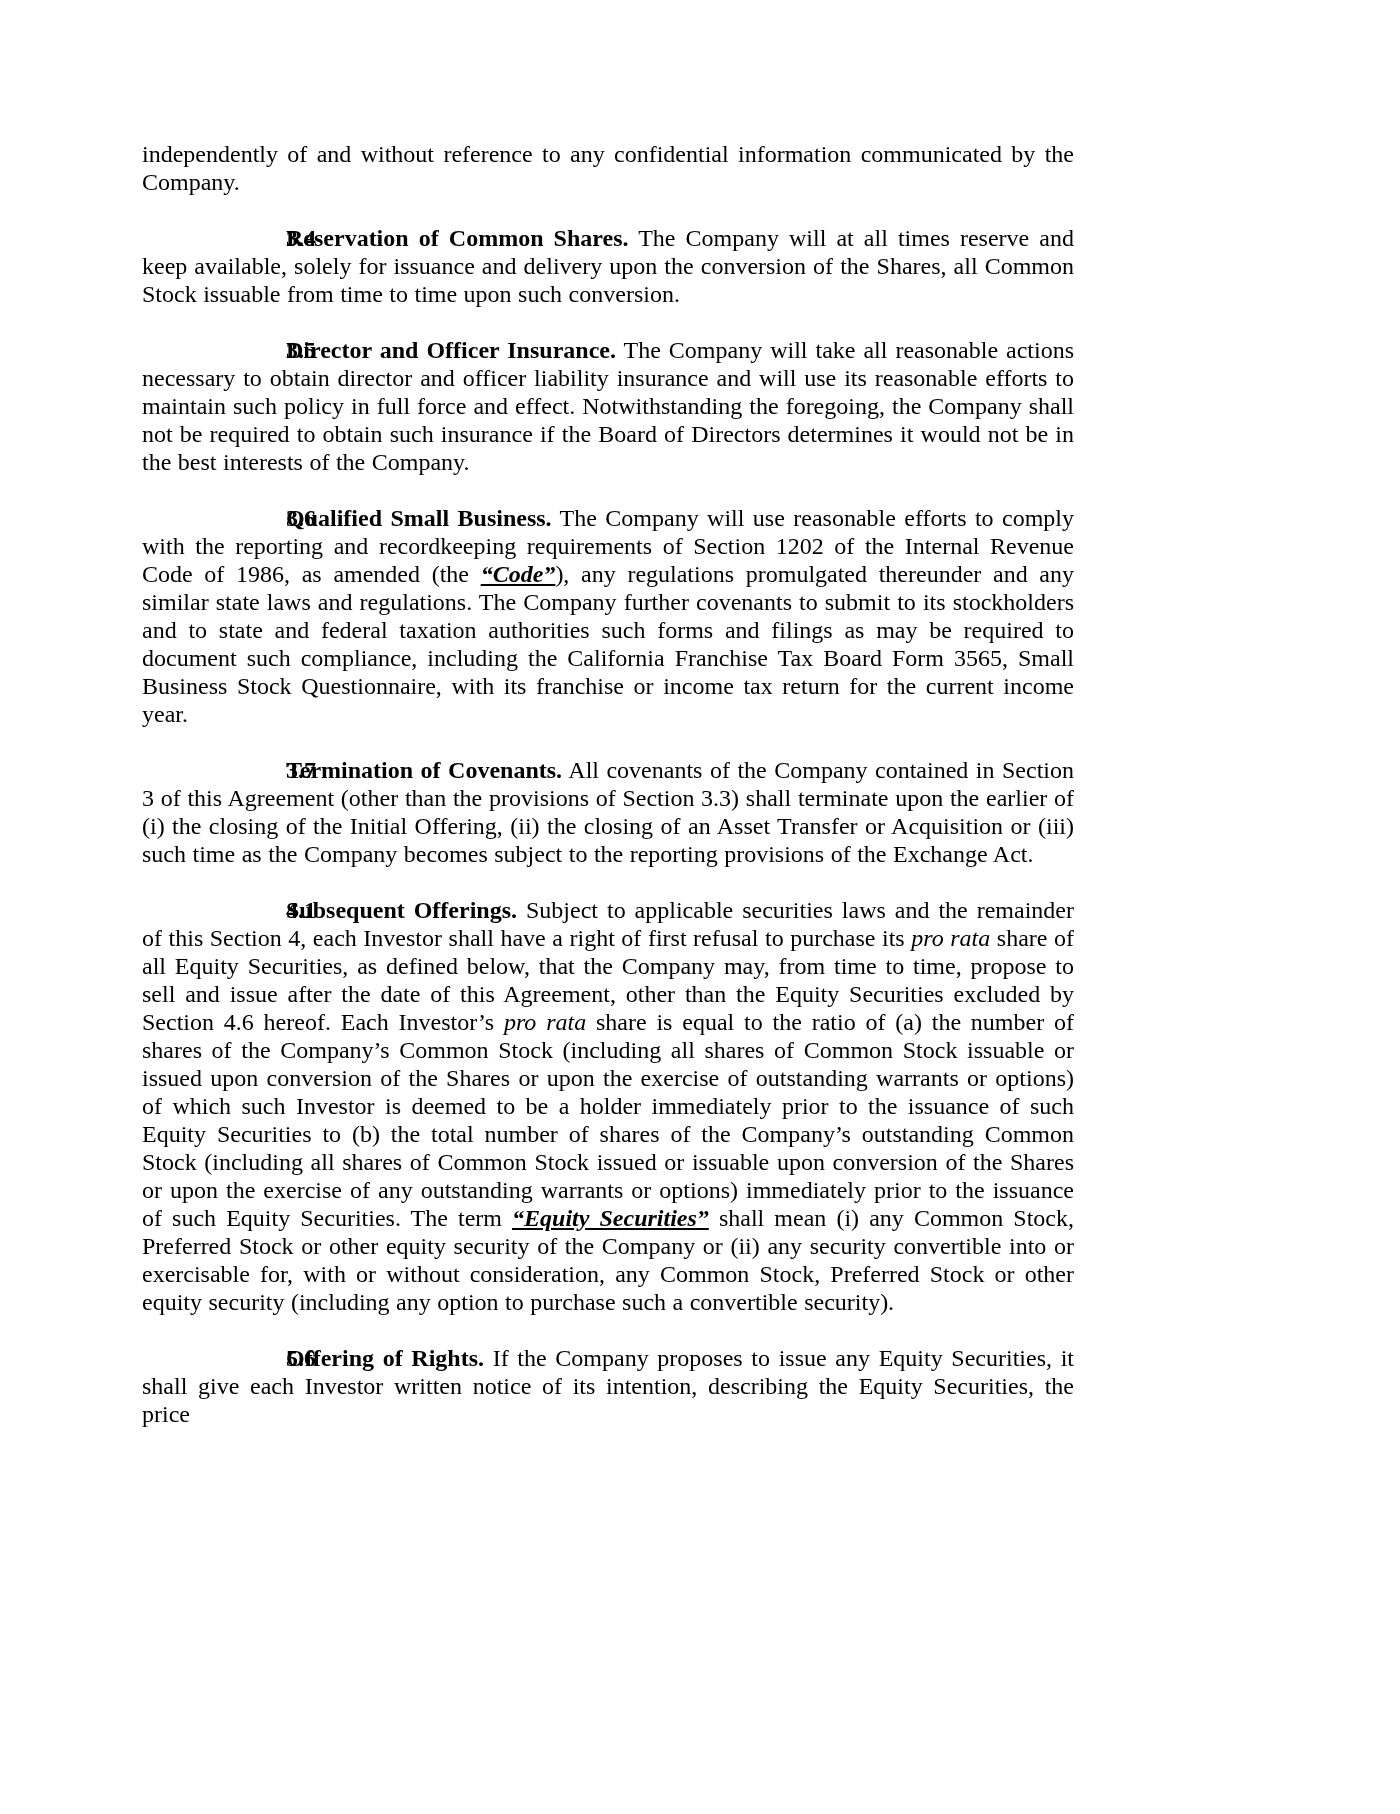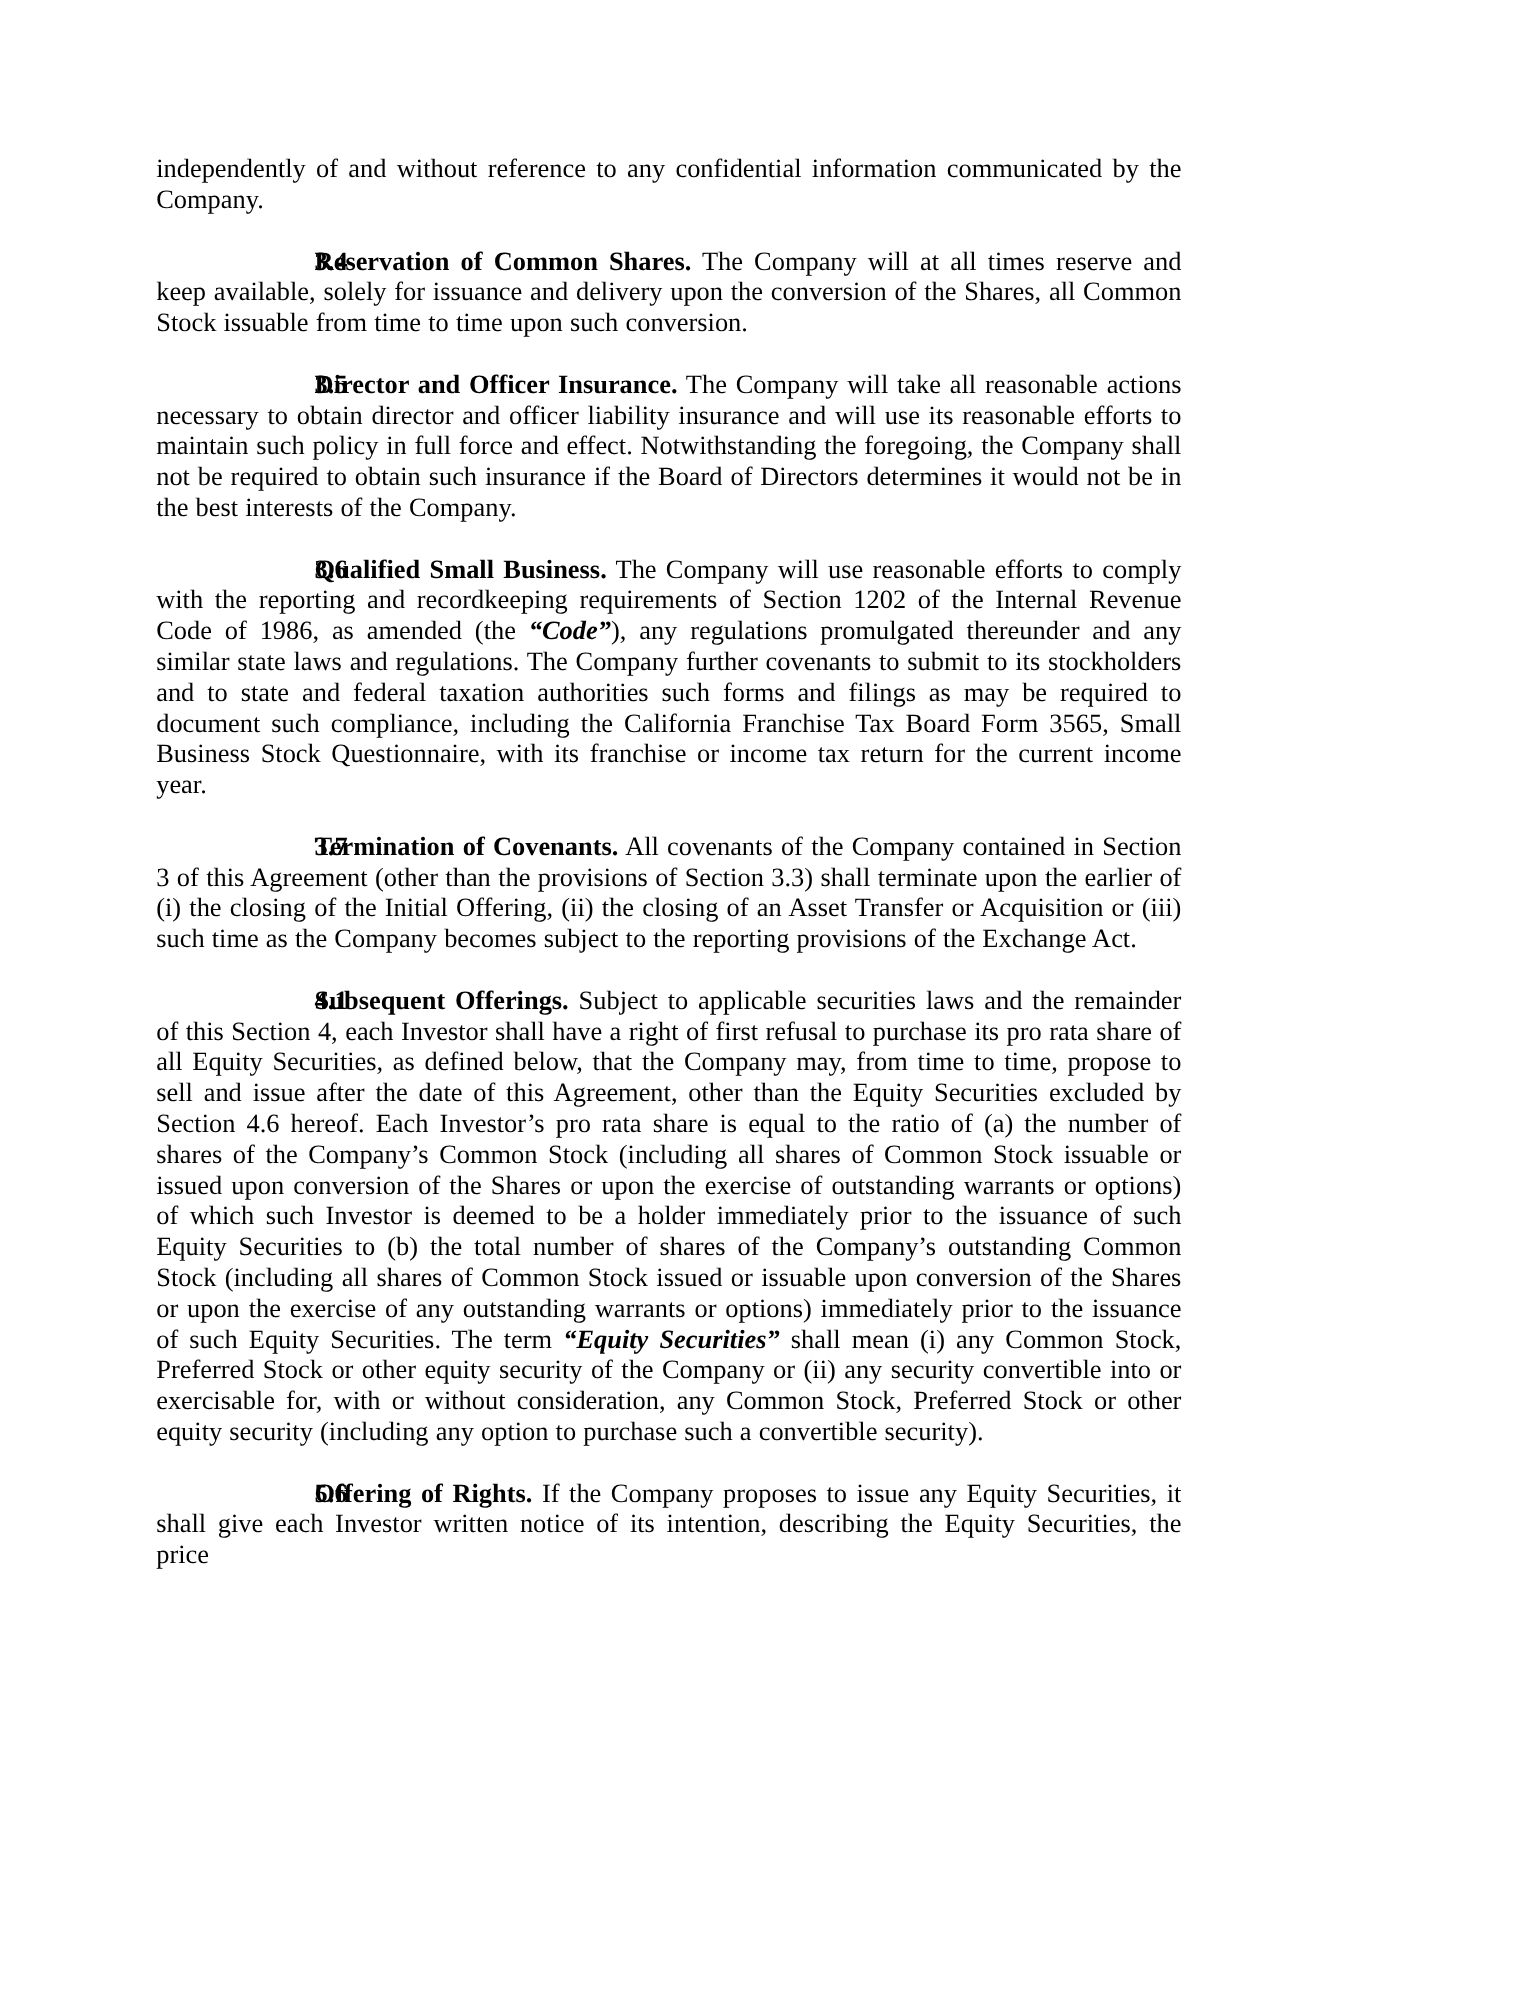--- a/index.html
+++ b/index.html
@@ -52,22 +52,22 @@
   span.num,
   span.hnum {
     display: inline-block;
     width: 72px;
     font-weight: bold;
     font-style: normal;
   }
 
   span.n  { font-weight: normal; font-style: normal; }
   span.b  { font-weight: bold; }
-  span.i  { }
-  span.bi { font-weight: bold; font-style: italic; }
+  span.i  { font-style: italic; }
+  span.bi { font-weight: bold; font-style: italic; text-decoration: underline; }
 
   span.sc {
     font-weight: bold;
     font-variant: small-caps;
     letter-spacing: 0.6px;
   }
 </style>
 </head>
 <body>
 

